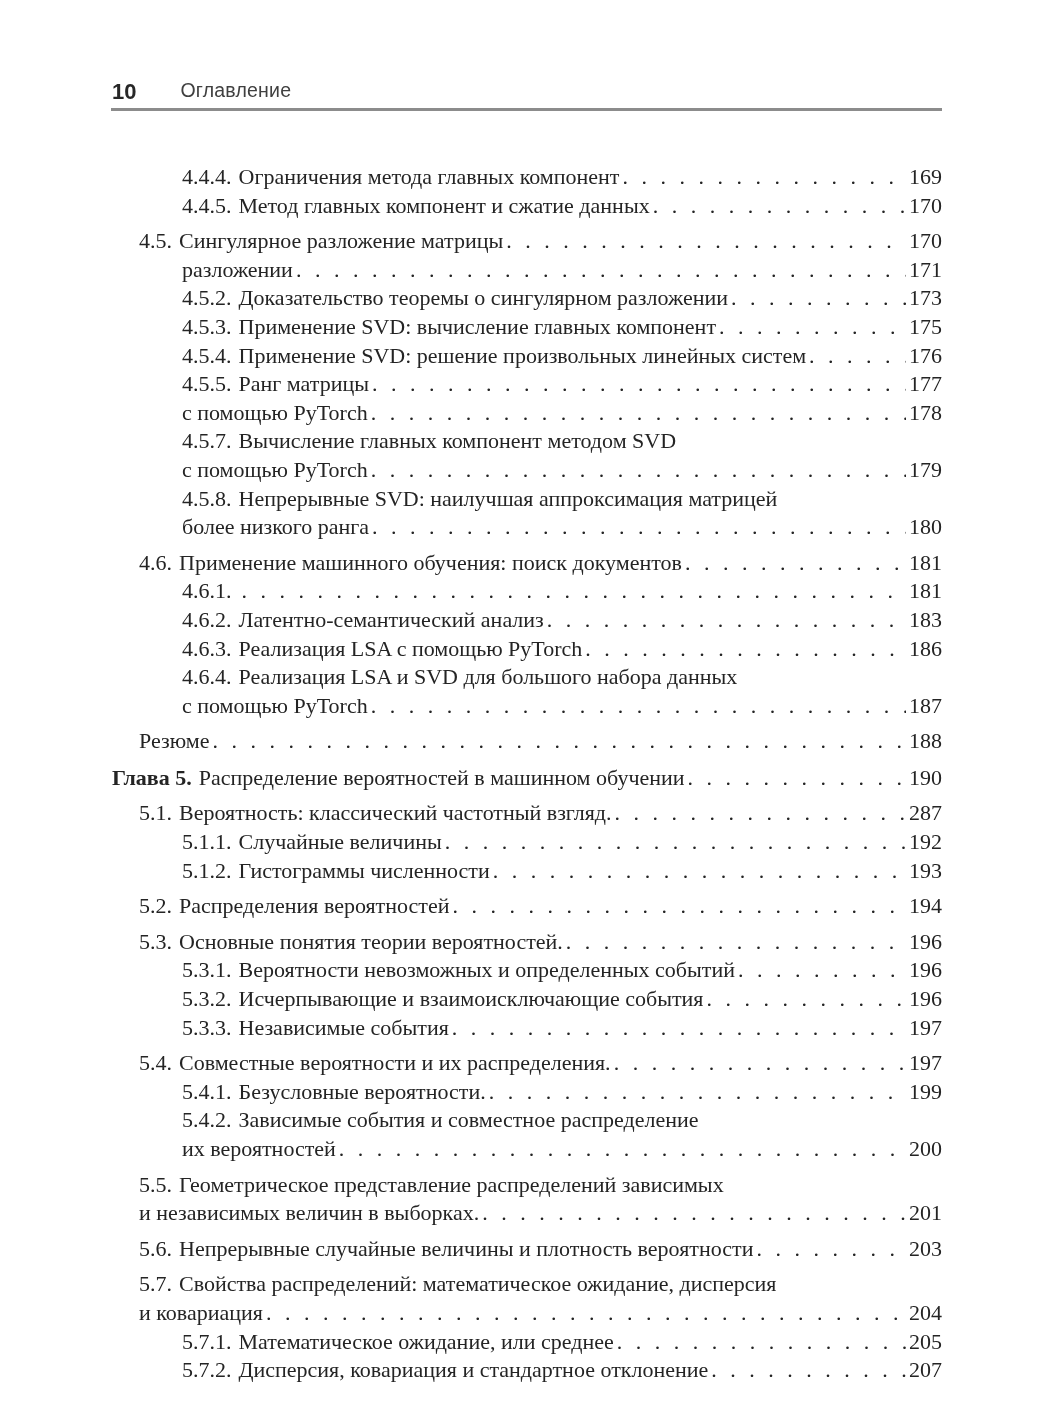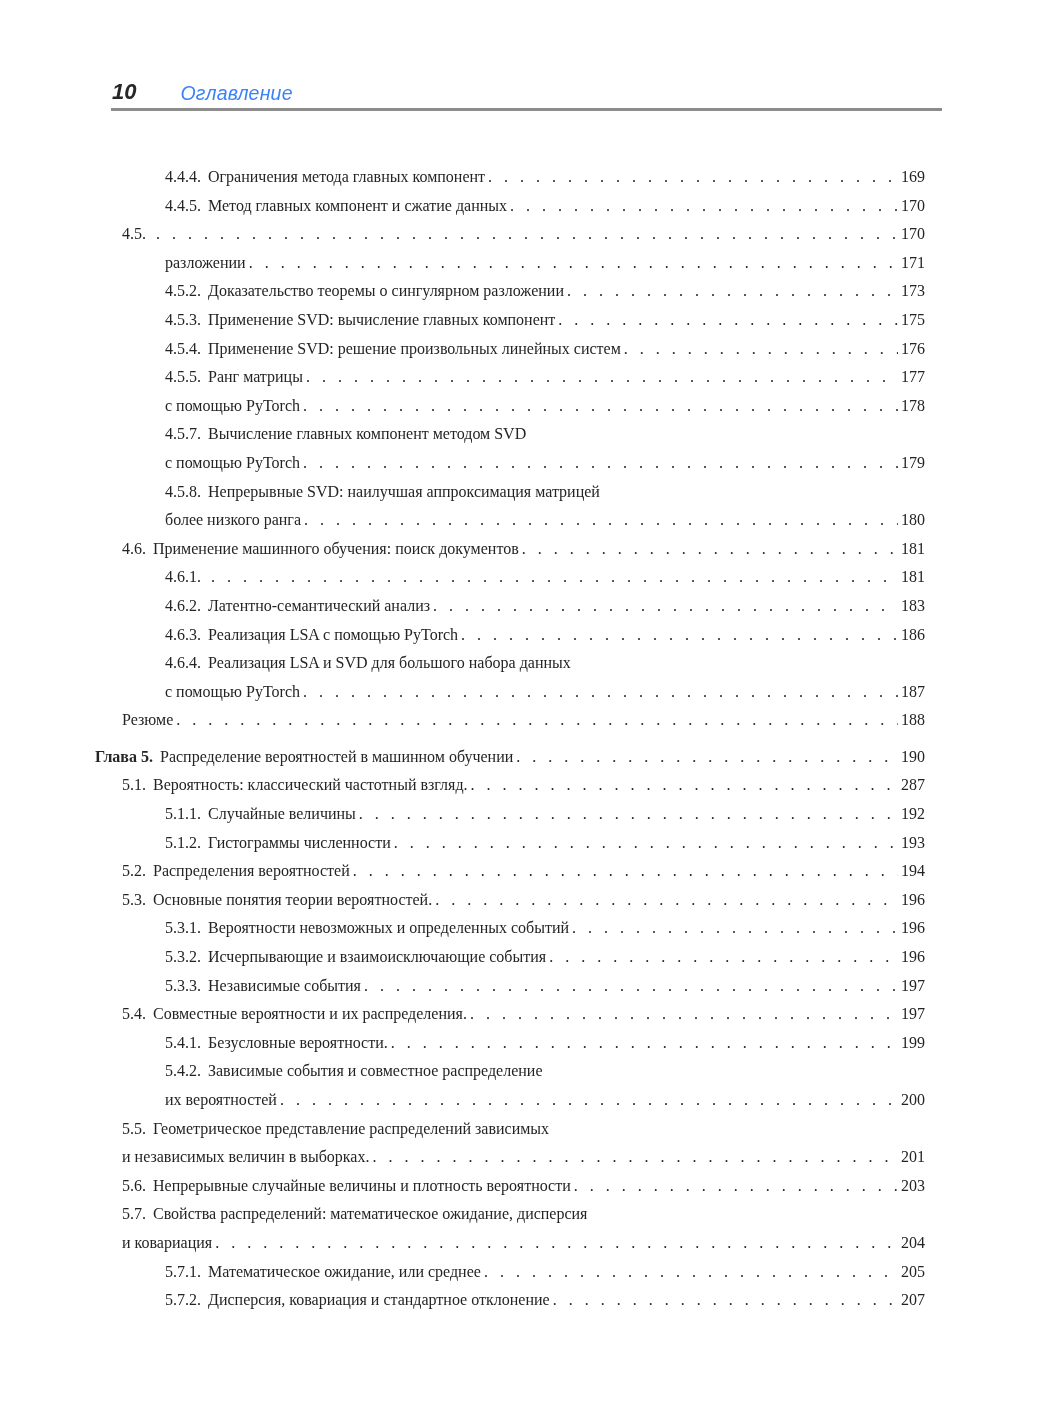--- a/index.html
+++ b/index.html
@@ -11,49 +11,48 @@
   }
   .page {
     position: relative;
     width: 1053px; height: 1423px;
     overflow: hidden;
     background: #ffffff;
   }
   .page-header {
     position: absolute;
     left: 112px; top: 79px; width: 830px;
-    display: flex; align-items: flex-end;
+    display: flex; align-items: flex-start;
     font-family: "Liberation Sans", sans-serif;
-    font-style: italic;
   }
   .folio {
     font-weight: bold;
     font-size: 22px;
     color: #272727;
   }
   .running-title {
     margin-left: 44px;
     font-size: 19.5px;
-    color: #3b82f6;
+    color: #404040;
     letter-spacing: 0.2px;
   }
   .header-rule {
     position: absolute;
     left: 111px; top: 108px;
     width: 831px; height: 3px;
     background: #8c8c8c;
   }
   .toc {
     position: absolute;
-    left: 95px; top: 163px; width: 830px;
-    font-size: 16px;
+    left: 112px; top: 163px; width: 830px;
+    font-size: 22px;
     line-height: 28.6px;
     color: #242424;
   }
-  .entry.section    { padding-left: 27px; }
+  .entry.section    { padding-left: 27px; margin-top: 7px; }
   .entry.subsection { padding-left: 70px; }
   .entry.space-before { margin-top: 8px; }
   .row { display: flex; align-items: baseline; }
   .label { flex: 0 0 auto; margin-right: 7px; white-space: nowrap; }
   .entry.chapter .label { font-weight: bold; }
   .t { flex: 0 0 auto; white-space: nowrap; }
   .dots {
     flex: 1 1 auto;
     overflow: hidden;
     white-space: nowrap;
@@ -86,20 +85,21 @@
         <div class="row">
           <span class="label">4.4.5.</span>
           <span class="t">Метод главных компонент и сжатие данных</span>
           <span class="dots">. . . . . . . . . . . . . . . . . . . . . . . . . . . . . . . . . . . . . . . . . . . . . . . . . . . . . . . . . . . . . . . . . . . . . .</span>
           <span class="pg">170</span>
         </div>
       </div>
       <div class="entry section">
         <div class="row">
           <span class="label">4.5.</span>
+          <span class="t">Сингулярное разложение матрицы</span>
           <span class="dots">. . . . . . . . . . . . . . . . . . . . . . . . . . . . . . . . . . . . . . . . . . . . . . . . . . . . . . . . . . . . . . . . . . . . . .</span>
           <span class="pg">170</span>
         </div>
       </div>
       <div class="entry subsection">
         <div class="row">
           <span class="t">разложении</span>
           <span class="dots">. . . . . . . . . . . . . . . . . . . . . . . . . . . . . . . . . . . . . . . . . . . . . . . . . . . . . . . . . . . . . . . . . . . . . .</span>
           <span class="pg">171</span>
         </div>

